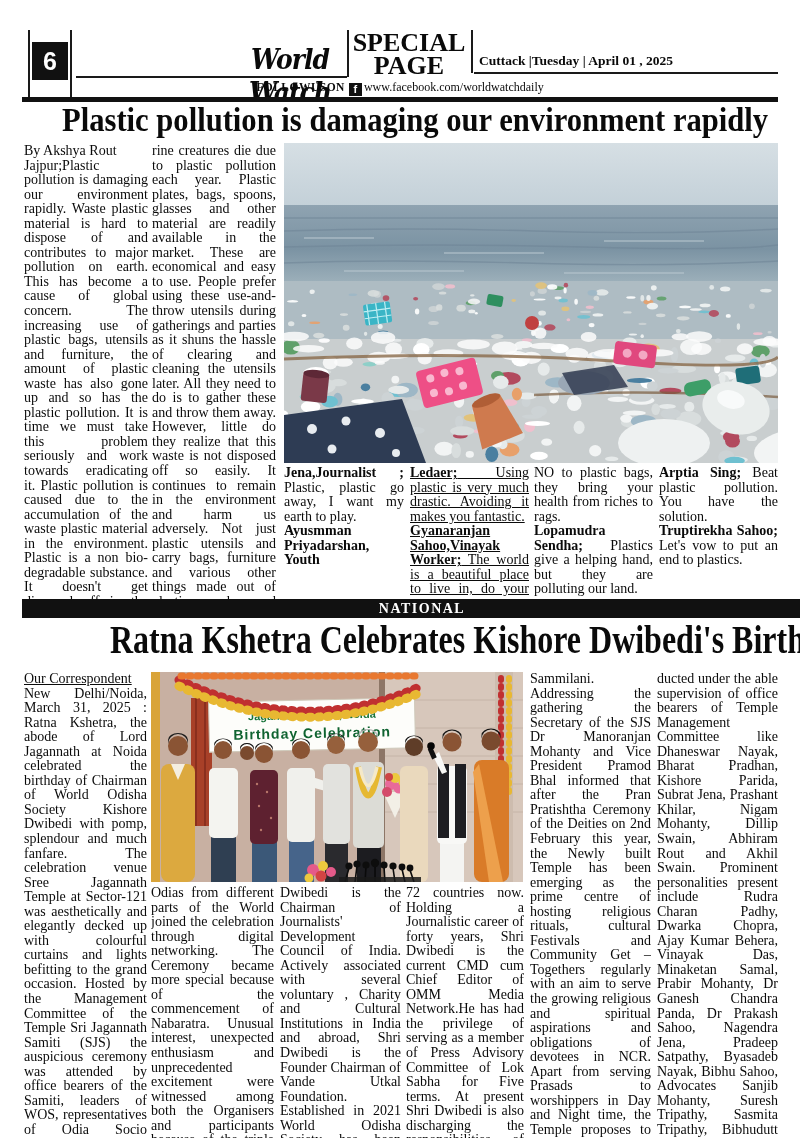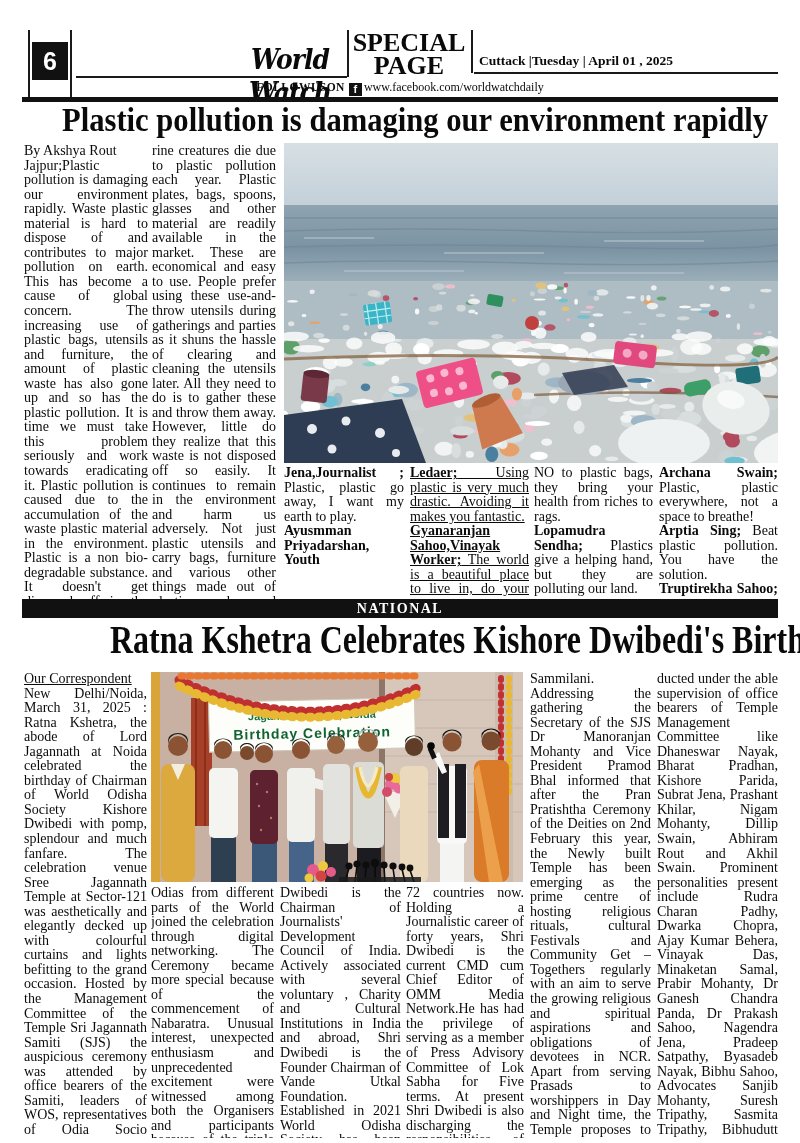--- a/index.html
+++ b/index.html
@@ -22,21 +22,21 @@
   .fb{display:inline-block;width:13px;height:13px;background:#111;color:#fff;
       font-family:"Liberation Sans",sans-serif;font-weight:bold;font-size:11px;line-height:13px;
       text-align:center;vertical-align:-2px;margin:0 2px 0 4px;}
   .thickbar{position:absolute;left:22px;top:97px;width:756px;height:5px;background:#111;}
   
   .headline1{position:absolute;left:22px;top:101px;width:756px;margin:0;text-align:center;
              font-size:34px;font-weight:bold;white-space:nowrap;transform:scaleX(.9);
              transform-origin:400px 50%;}
   .national{position:absolute;left:22px;top:599px;width:756px;height:19px;background:#111;
             color:#fff;text-align:center;font-weight:bold;font-size:14px;line-height:19px;
-            letter-spacing:1.5px;}
+            letter-spacing:1.5px;padding-left:22px;}
   .headline2{position:absolute;left:22px;top:615px;width:756px;margin:0;text-align:center;
              font-size:41px;font-weight:bold;white-space:nowrap;transform:scaleX(.78);
              transform-origin:400px 50%;}
   
   .col{position:absolute;font-size:14px;line-height:14.55px;text-align:justify;
        overflow:hidden;}
   .para .lead{font-weight:bold;}
   .para .lead.underline{font-weight:normal;text-decoration:underline;}
   .photo{position:absolute;overflow:hidden;}
   svg{display:block;}
@@ -433,21 +433,20 @@
   <div class="col" style="left:410px;top:466px;width:119px;height:130px;text-decoration:underline;">
       <div class="para"><span class="lead">Ledaer;</span> Using plastic is very much drastic. Avoiding it makes you fantastic.</div>
       <div class="para"><span class="lead">Gyanaranjan Sahoo,Vinayak Worker;</span> The world is a beautiful place to live in, do your best to keep it plastic-free.</div>
     </div>
   <div class="col" style="left:534px;top:466px;width:119px;height:130px;">
       <div class="para">NO to plastic bags, they bring your health from riches to rags.</div>
       <div class="para"><span class="lead">Lopamudra Sendha;</span> Plastics give a helping hand, but they are polluting our land.</div>
       <div class="para"><span class="lead">Anupama Mallick;</span> Eating plastic animals die, seeing plastic nature cries.</div>
     </div>
   <div class="col" style="left:659px;top:466px;width:119px;height:130px;">
-      <div class="para"><span class="lead">Archana Swain;</span> Plastic, plastic everywhere, not a space to breathe!</div>
       <div class="para"><span class="lead">Arptia Sing;</span> Beat plastic pollution. You have the solution.</div>
       <div class="para"><span class="lead">Truptirekha Sahoo;</span> Let's vow to put an end to plastics.</div>
     </div>
 
   <div class="national">NATIONAL</div>
   <h2 class="headline2">Ratna Kshetra Celebrates Kishore Dwibedi's Birthday</h2>
 
   <div class="col" style="left:24px;top:672px;width:123px;height:466px;">
       <div class="para"><span class="lead underline">Our Correspondent</span></div>
       <div class="para">New Delhi/Noida, March 31, 2025 : Ratna Kshetra, the abode of Lord Jagannath at Noida celebrated the birthday of Chairman of World Odisha Society Kishore Dwibedi with pomp, splendour and much fanfare. The celebration venue Sree Jagannath Temple at Sector-121 was aesthetically and elegantly decked up with colourful curtains and lights befitting to the grand occasion. Hosted by the Management Committee of the Temple Sri Jagannath Samiti (SJS) the auspicious ceremony was attended by office bearers of the Samiti, leaders of WOS, representatives of Odia Socio Cultural Institutions and leading lights of Odia Communities settled in National Capital region. While hundreds of Shri Dwibedi's friends, followers and well wishers gathered at the Temple premises, numbers of Global</div>

